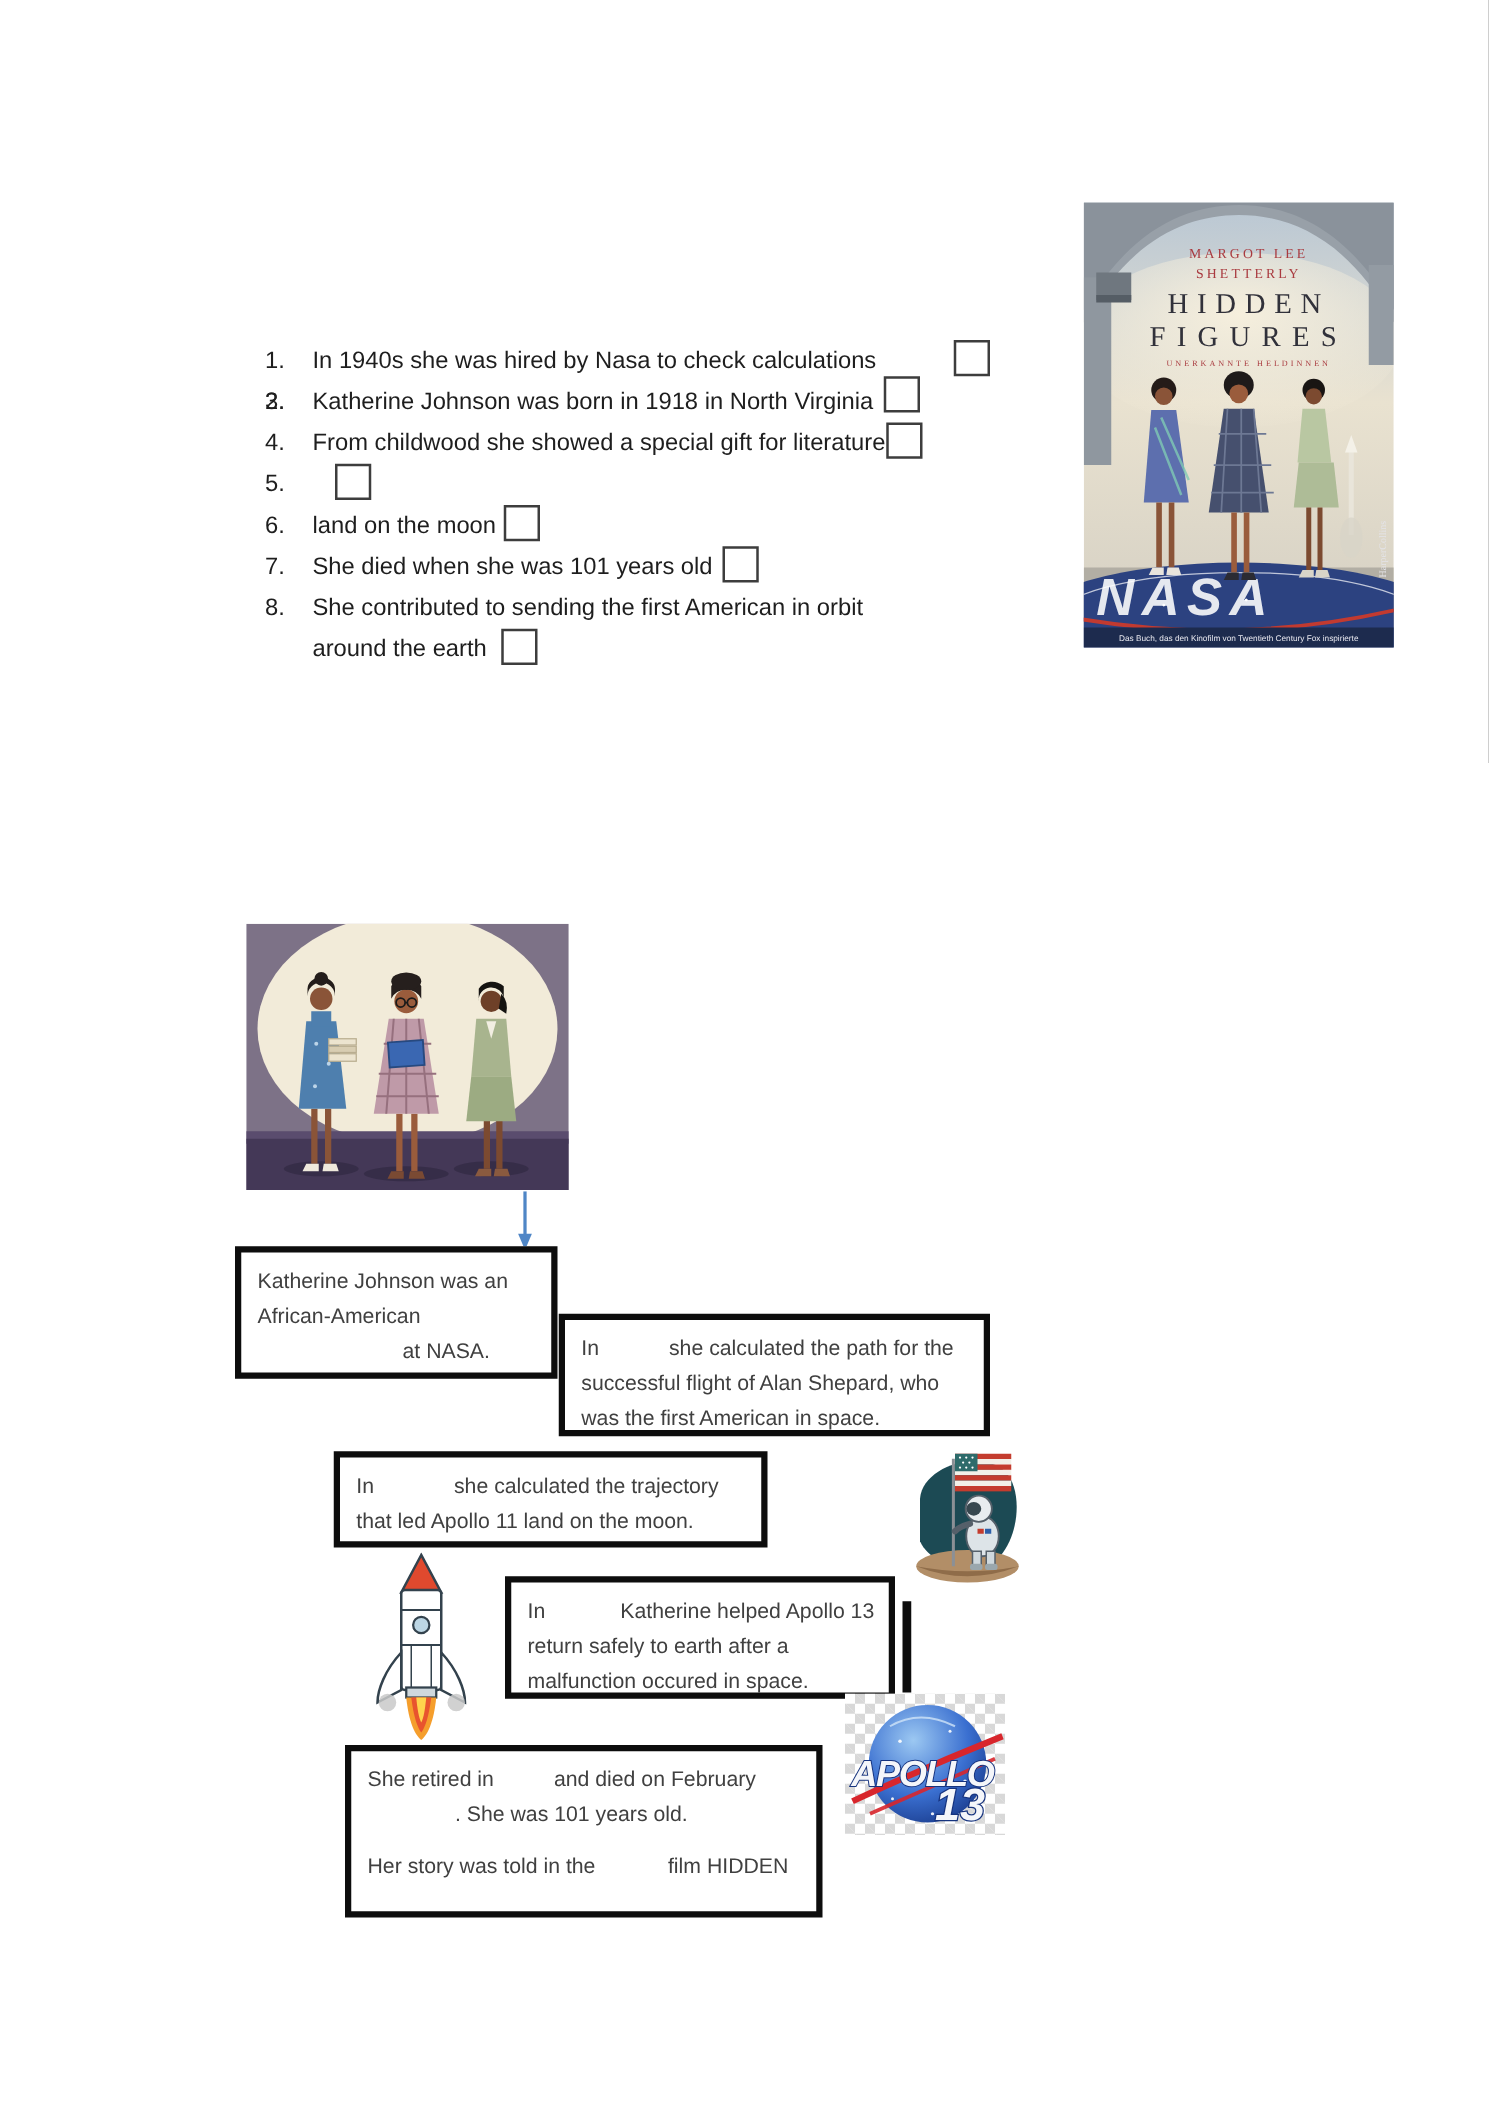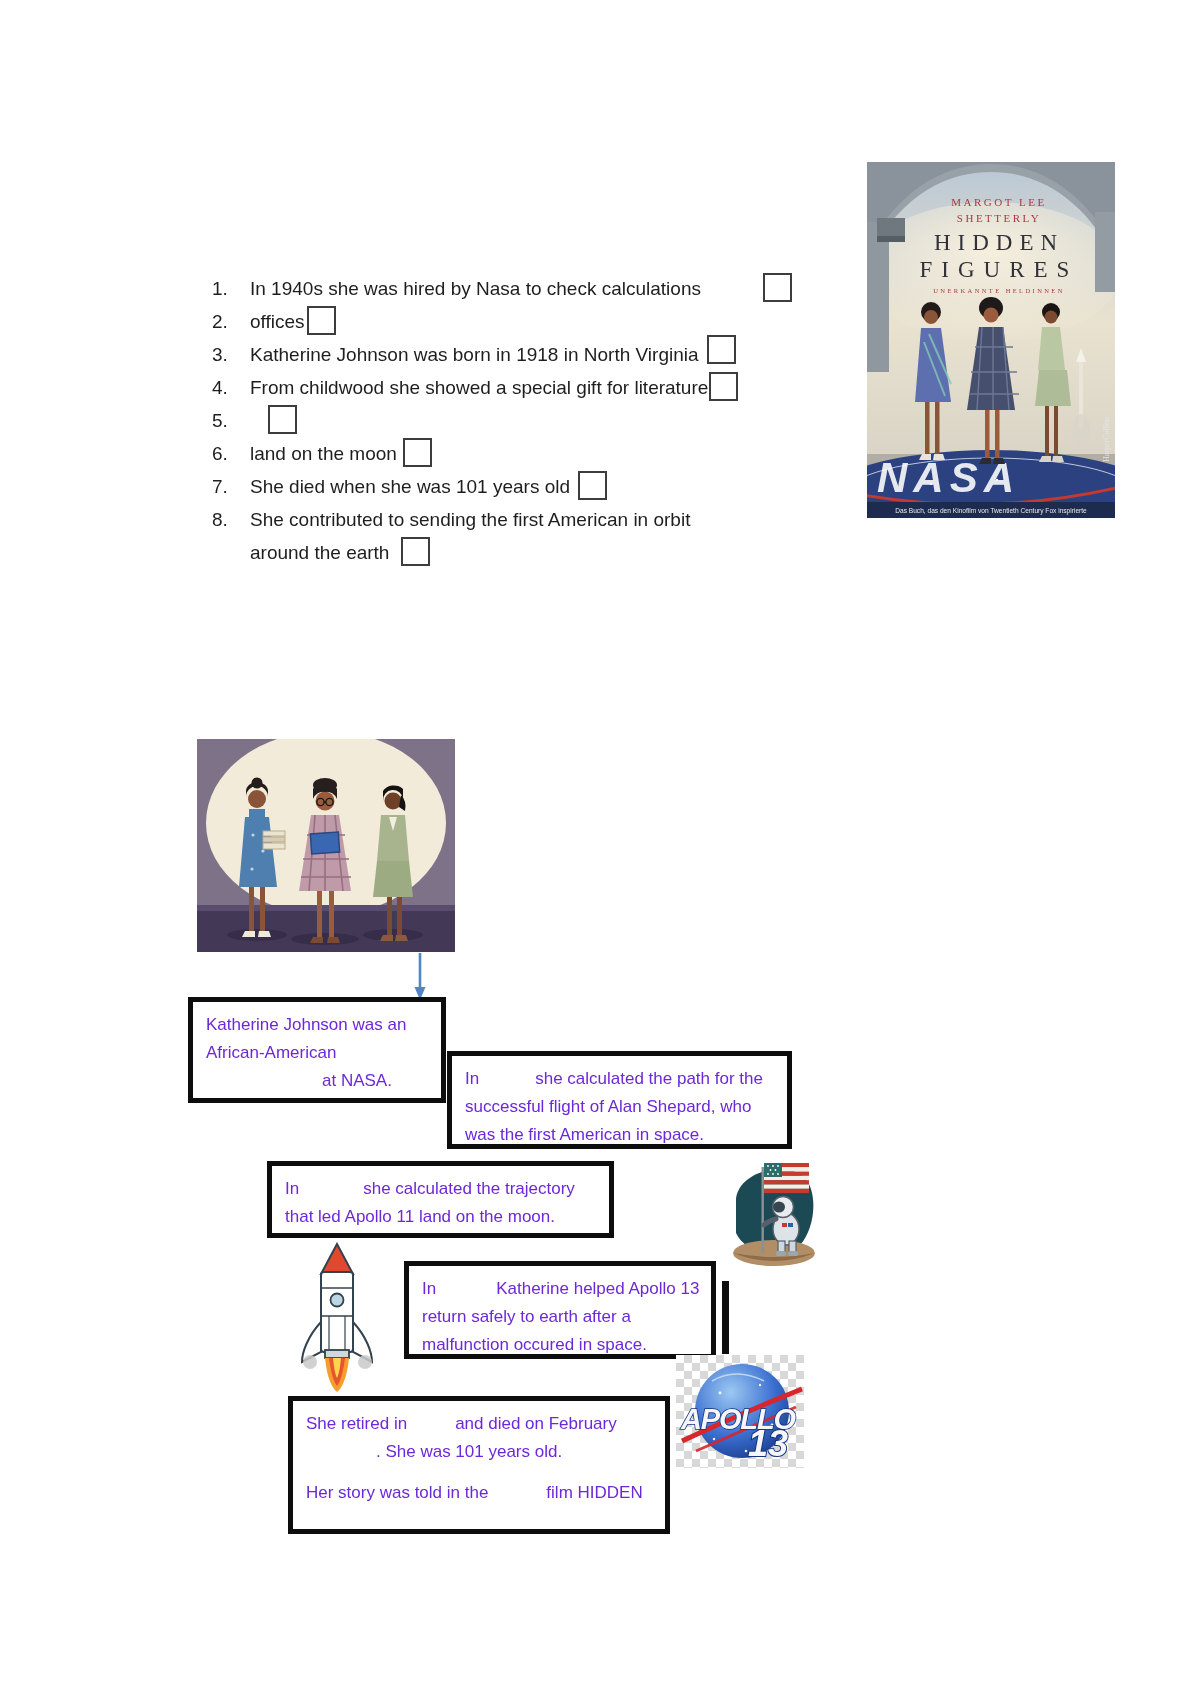--- a/index.html
+++ b/index.html
@@ -7,21 +7,21 @@
         font-family:"Liberation Sans",sans-serif;overflow:hidden;}
   
   .quiz{position:absolute;left:210px;top:272px;width:640px;font-size:19px;line-height:33px;color:#1e1e1e;}
   .qitem{position:relative;padding-left:40px;}
   .qnum{position:absolute;left:2px;top:0;}
   .qline{white-space:nowrap;}
   .cbx{display:inline-block;width:25px;height:25px;border:2px solid #3d3d3d;background:#fff;
        vertical-align:middle;margin-top:-4px;}
   
   .tbox{position:absolute;box-sizing:border-box;border:5px solid #0d0d0d;background:#fff;
-        font-size:17px;line-height:28px;color:#6d28d9;padding:9px 13px;}
+        font-size:17px;line-height:28px;color:#404040;padding:9px 13px;}
   .bline{white-space:nowrap;}
   .gap{display:inline-block;height:2px;}
   .img{position:absolute;}
   .connector{position:absolute;background:#0d0d0d;}
   .checker{background-color:#fff;
     background-image:linear-gradient(45deg,#d8d8d8 25%,transparent 25%,transparent 75%,#d8d8d8 75%),
                      linear-gradient(45deg,#d8d8d8 25%,transparent 25%,transparent 75%,#d8d8d8 75%);
     background-size:16px 16px;background-position:0 0,8px 8px;}
 </style>
 </head>
@@ -29,21 +29,20 @@
 
 <div class="page">
 
   <section class="quiz">
     <div class="qitem">
       <span class="qnum">1.</span>
       <div class="qline"><span>In 1940s she was hired by Nasa to check calculations</span><span class="cbx" style="margin-left:62px"></span></div>
     </div>
     <div class="qitem">
       <span class="qnum">2.</span>
-      <div class="qline"><span>offices</span><span class="cbx" style="margin-left:2px"></span></div>
     </div>
     <div class="qitem">
       <span class="qnum">3.</span>
       <div class="qline"><span>Katherine Johnson was born in 1918 in North Virginia</span><span class="cbx" style="margin-left:8px;margin-top:-12px"></span></div>
     </div>
     <div class="qitem">
       <span class="qnum">4.</span>
       <div class="qline"><span>From childwood she showed a special gift for literature</span><span class="cbx" style="margin-left:1px"></span></div>
     </div>
     <div class="qitem">
@@ -226,21 +225,21 @@
     <div class="bline"><span>In</span><span class="gap" style="width:64px"></span><span>she calculated the trajectory</span></div>
     <div class="bline"><span>that led Apollo 11 land on the moon.</span></div>
   </div>
 
   <div class="tbox" style="left:404px;top:1261px;width:312px;height:98px">
     <div class="bline"><span>In</span><span class="gap" style="width:60px"></span><span>Katherine helped Apollo 13</span></div>
     <div class="bline"><span>return safely to earth after a</span></div>
     <div class="bline"><span>malfunction occured in space.</span></div>
   </div>
 
-  <div class="tbox" style="left:288px;top:1396px;width:382px;height:138px">
+  <div class="tbox" style="left:276px;top:1396px;width:382px;height:138px">
     <div class="bline"><span>She retired in</span><span class="gap" style="width:48px"></span><span>and died on February</span></div>
     <div class="bline"><span class="gap" style="width:70px"></span><span>. She was 101 years old.</span></div>
     <div class="bline" style="margin-top:13px"><span>Her story was told in the</span><span class="gap" style="width:58px"></span><span>film HIDDEN</span></div>
   </div>
 
   <div class="img" style="left:726px;top:1155px;width:90px;height:113px">
     <svg width="90" height="113" viewBox="0 0 90 113">
       <path d="M10,44 C12,18 58,4 78,22 C92,36 90,72 74,90 C56,104 20,100 10,78 Z" fill="#1c4a54"></path>
       <ellipse cx="48" cy="98" rx="41" ry="13" fill="#b28e67"></ellipse>
       <path d="M7,98 Q48,114 89,98 Q48,106 7,98 Z" fill="#8f6c49"></path>

